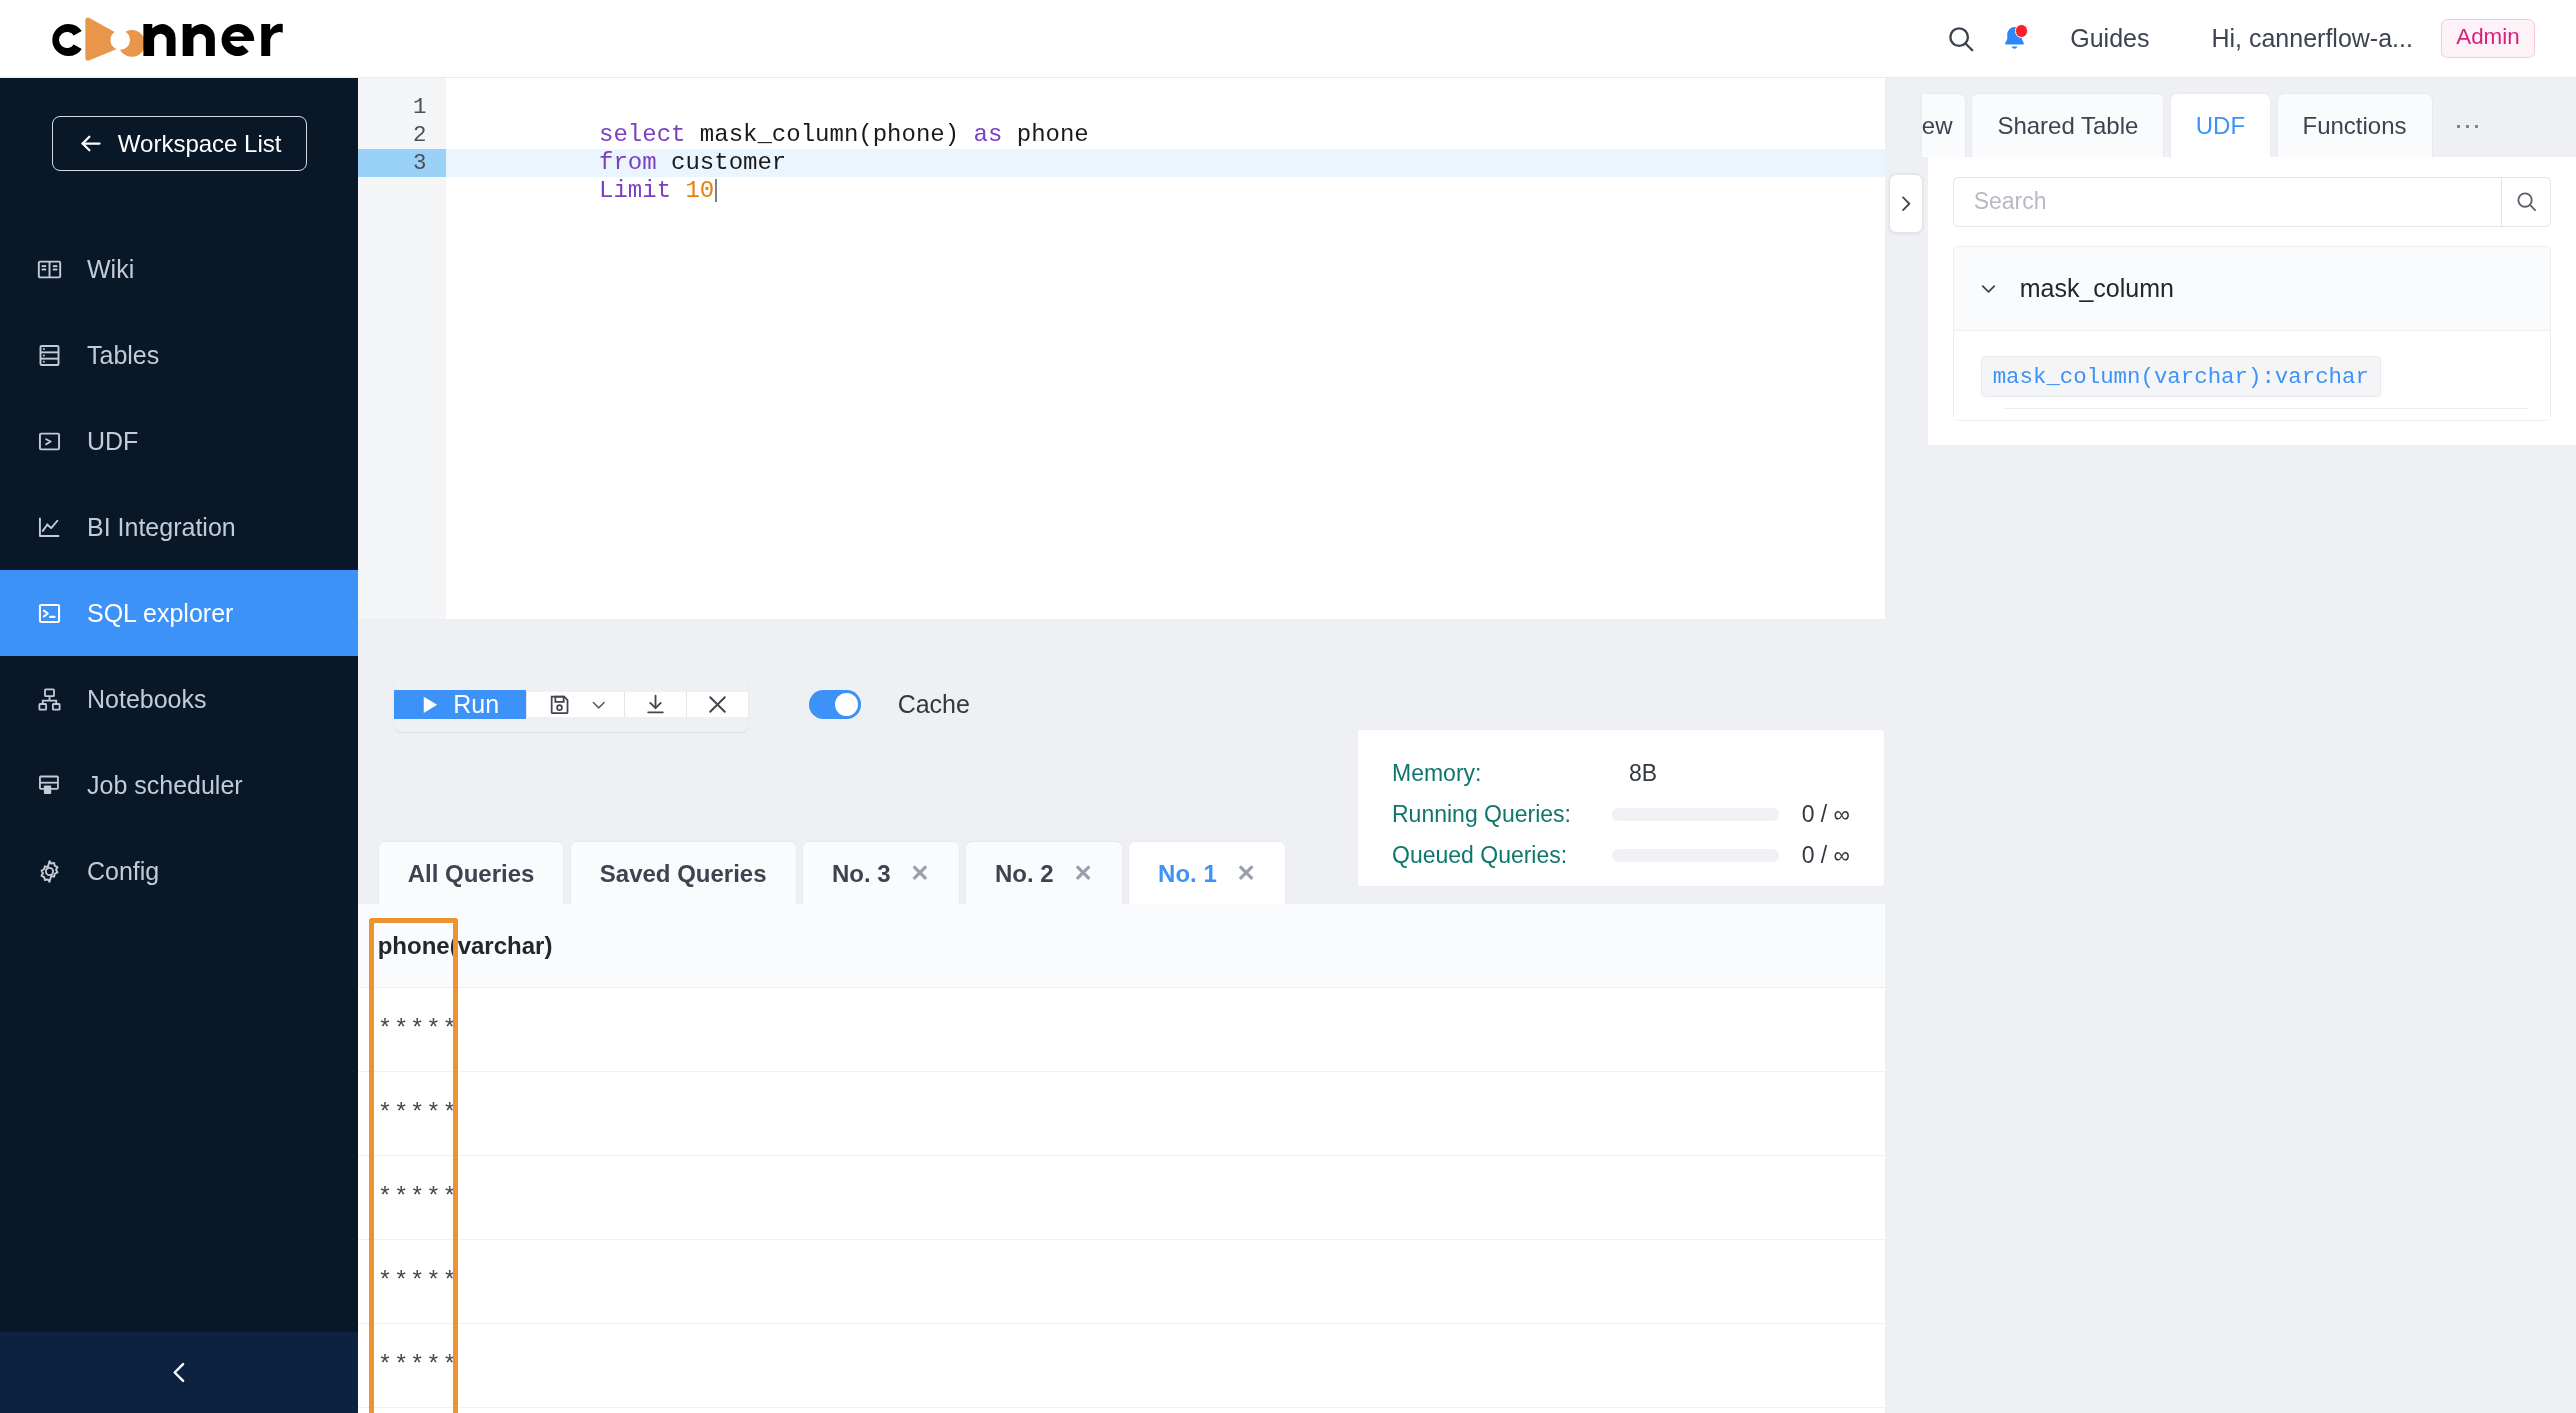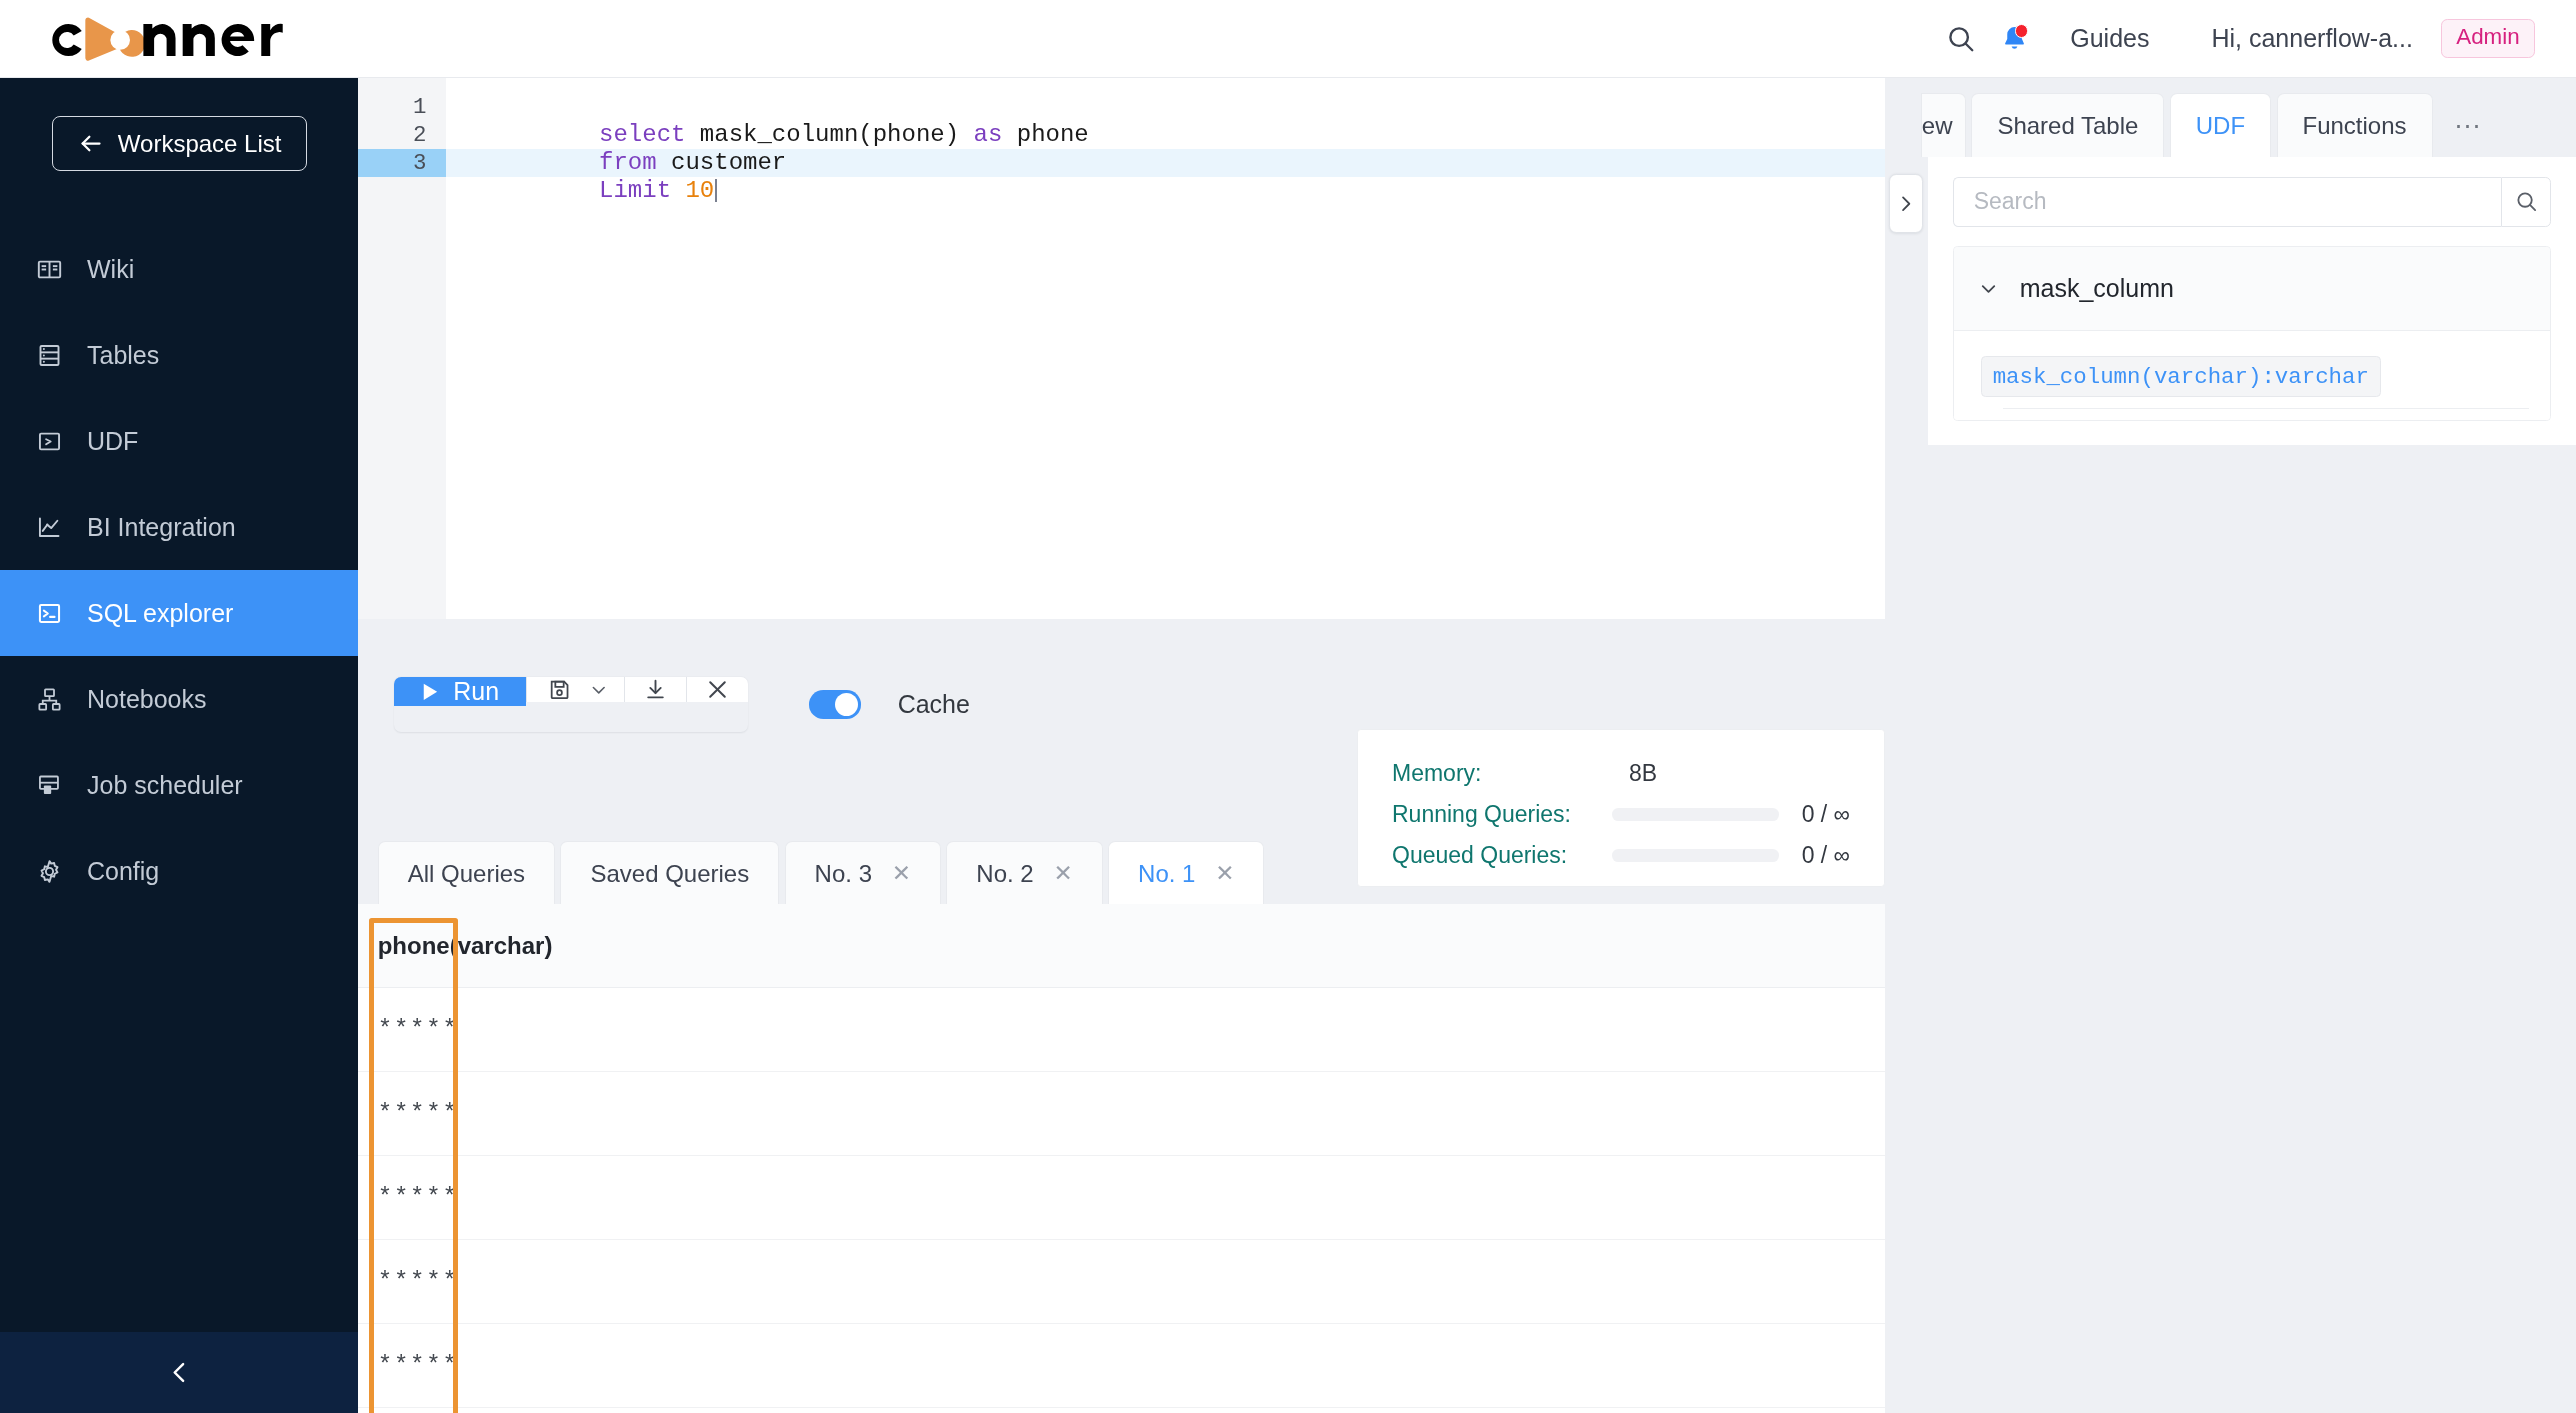--- a/index.html
+++ b/index.html
@@ -99,21 +99,21 @@
   .caret {
     display:inline-block; width: 1.8px; height: 23px; background: #7a8090;
     vertical-align: -4.5px; margin-left: 0.9px;
   }
 
   
   .toolbar {
     position: absolute; left: 0; top: 572px; width: 1528px; height: 109px;
     display: flex; align-items: center; padding-left: 36px;
   }
-  .btn-group { display: flex; align-items: flex-start; height: 55px;
+  .btn-group { display: flex; align-items: center; height: 55px;
     border-radius: 7.2px; overflow: hidden; box-shadow: 0 0.9px 1.8px rgba(16,24,40,.08); }
   .btn-run {
     background: #3d92f7; color: #fff; font-size: 25px;
     display: flex; align-items: center; gap: 14.3px; padding: 0 27px; cursor: pointer;
   }
   .btn-plain {
     background: #fff; border-left: 0.9px solid #e2e5ea;
     display: flex; align-items: center; justify-content: center;
     padding: 0 18px; cursor: pointer; min-width: 55px;
   }
@@ -137,21 +137,21 @@
   }
   .stat-row { display: flex; align-items: center; height: 41px; }
   .stat-label { width: 237px; font-size: 23px; color: #0f766e; white-space: nowrap; }
   .stat-value { font-size: 23px; color: #333840; }
   .bar { width: 179px; height: 12.5px; border-radius: 6.3px; background: #f0f1f4; }
   .bar-val { margin-left: 23px; font-size: 23px; color: #333840; white-space: nowrap; }
 
   
   .qtabs {
     position: absolute; left: 0; top: 750px; width: 1528px; height: 77px;
-    display: flex; align-items: flex-end; padding-left: 19.7px; gap: 5.4px;
+    display: flex; align-items: flex-end; padding-left: 19.7px; gap: 5.4px; font-weight: bold;
   }
   .qtab {
     height: 64px; background: #fafbfc; border: 0.9px solid #e8eaee; border-bottom: none;
     border-radius: 7.2px 7.2px 0 0; padding: 0 29px;
     display: flex; align-items: center; gap: 19.7px;
     font-size: 24px; color: #3d4350; white-space: nowrap; cursor: pointer;
   }
   .qtab.active { background: #ffffff; color: #3d92f7; }
   .qtab .x { color: #9aa0ab; font-size: 23px; cursor: pointer; }
 

